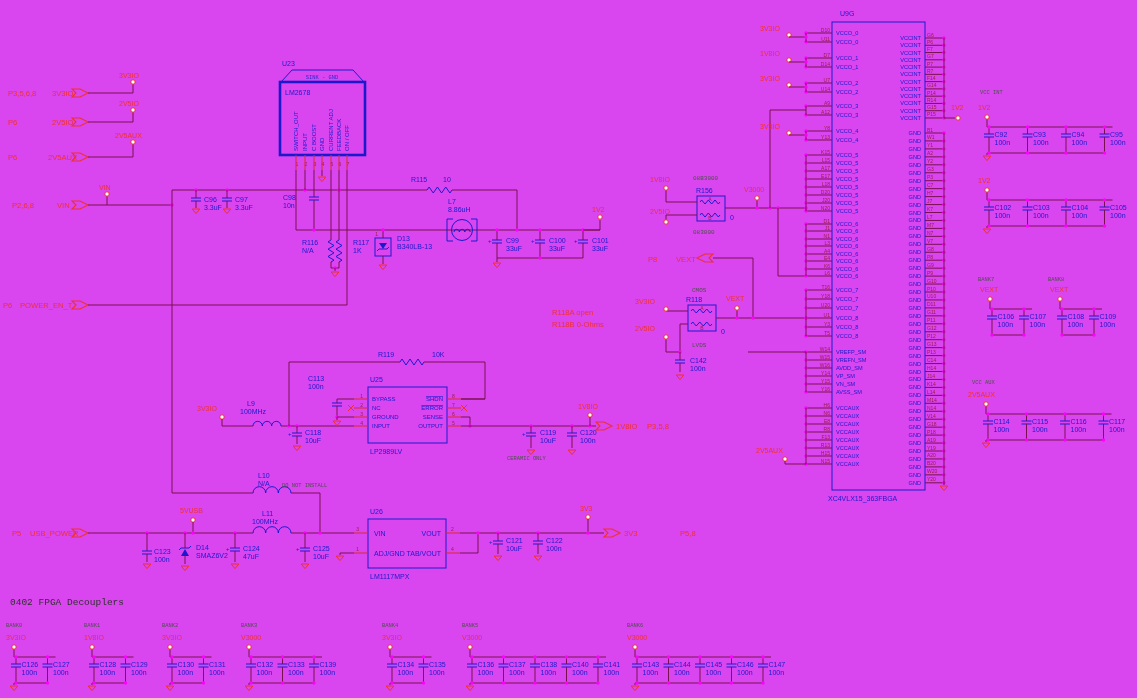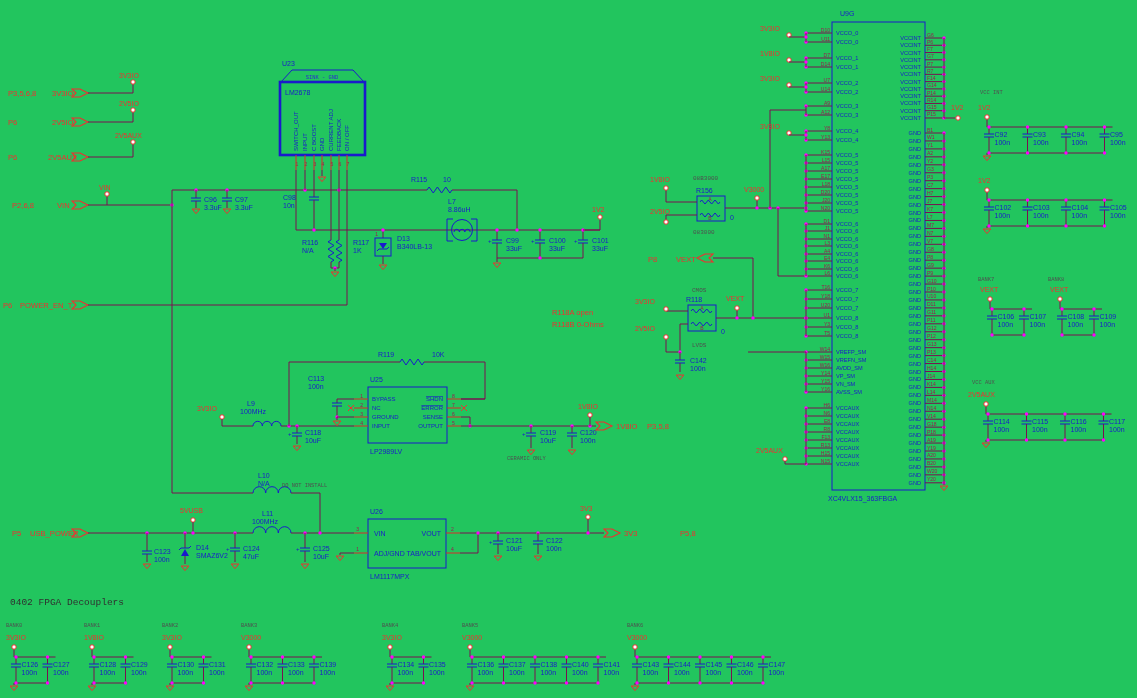--- a/index.html
+++ b/index.html
@@ -1,16 +1,16 @@
 <!DOCTYPE html>
 <html><head>
 <meta charset="utf-8">
 <style>
   html,body{margin:0;padding:0;background:#ffffff;}
-  #stage{position:relative;width:1137px;height:698px;background:#22c55e;overflow:hidden;text-align:center;}
+  #stage{position:relative;width:1137px;height:698px;background:#d946ef;overflow:hidden;text-align:center;}
   svg{font-family:"Liberation Sans",sans-serif;}
   .w{fill:none;stroke:#7a1050;stroke-width:1;}
   .p{fill:none;stroke:#d92b2b;stroke-width:1;}
   .b{fill:none;stroke:#1a1acc;stroke-width:1;}
   .bb{fill:none;stroke:#1a1acc;stroke-width:2.6;}
   .g{fill:none;stroke:#ee3030;stroke-width:1;}
   .dot{fill:#ff00ff;stroke:none;}
   .net{fill:#ffffff;stroke:#ee3030;stroke-width:1;}
   .pt{fill:none;stroke:#ee3030;stroke-width:1.1;}
   .df{fill:#1a1acc;stroke:none;}

